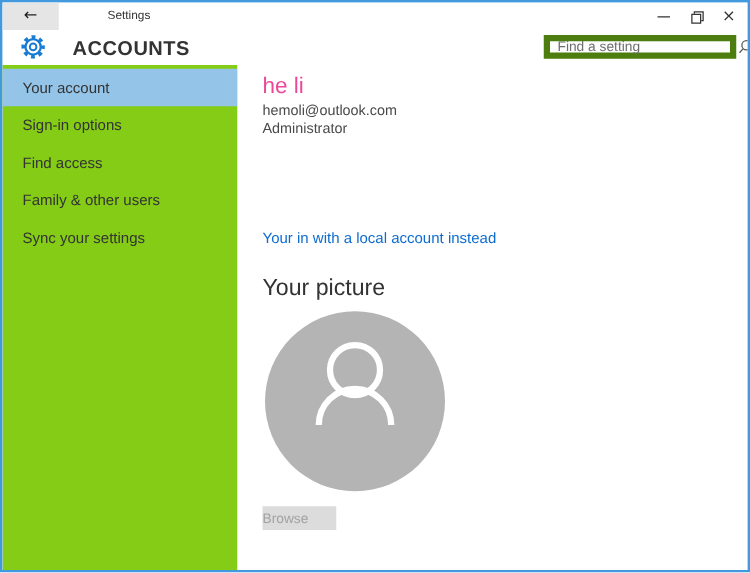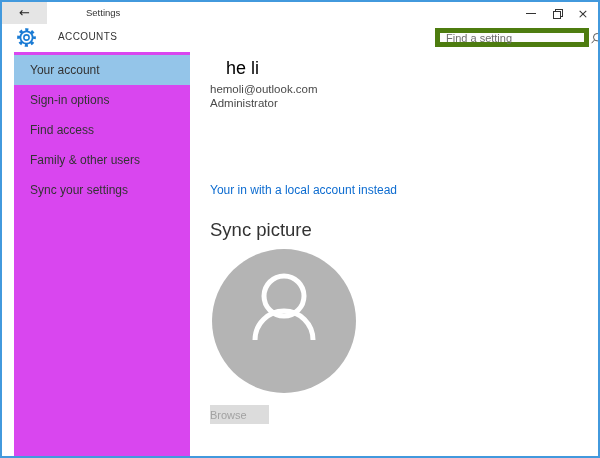--- a/index.html
+++ b/index.html
@@ -23,43 +23,43 @@
     display:flex;align-items:center;justify-content:center;padding:0;color:#333;
   }
   .min-bar{display:block;width:10px;height:1px;background:#333;}
   .restore-box{display:block;position:relative;width:9px;height:9px;}
   .restore-box::before{content:"";position:absolute;left:2px;top:0;width:6px;height:6px;border:1px solid #333;}
   .restore-box::after{content:"";position:absolute;left:0;top:2px;width:6px;height:6px;border:1px solid #333;background:#fff;}
   .close-glyph{font-size:13px;line-height:13px;font-family:"DejaVu Sans",sans-serif;}
   
   .header{position:absolute;top:22px;left:0;right:0;height:28px;background:#fff;}
   .gear{position:absolute;left:14px;top:3px;width:21px;height:21px;}
-  .page-title{position:absolute;left:56px;top:7px;margin:0;font-size:10px;font-weight:400;letter-spacing:.4px;color:#333;}
+  .page-title{position:absolute;left:56px;top:7px;margin:0;font-size:16px;font-weight:700;letter-spacing:.4px;color:#333;}
   .searchbox{
     position:absolute;left:433px;top:4px;width:154px;height:19px;
     border:5px solid #4d7c0f;background:#fdfdfd;display:flex;align-items:center;
   }
   .searchbox input{
     flex:1;border:none;outline:none;background:transparent;height:15px;
     font-size:11px;padding:0 2px 0 6px;color:#333;
     font-family:"Liberation Sans","DejaVu Sans",sans-serif;
   }
   .searchbox input::placeholder{color:#6e6e6e;opacity:1;}
   .search-icon{width:13px;height:13px;margin-right:3px;flex:0 0 auto;}
   
-  .sidebar{position:absolute;left:0;top:50px;bottom:0;width:188px;background:#d946ef;padding-top:3px;margin-left:12px;}
+  .sidebar{position:absolute;left:0;top:50px;bottom:0;width:188px;background:#84cc16;padding-top:3px;}
   .side-item{
     height:30px;line-height:30px;padding-left:16px;font-size:12px;color:#333;cursor:pointer;
     white-space:nowrap;
   }
   .side-item.selected{background:#94c5e9;}
   
   .content{position:absolute;left:188px;top:50px;right:0;bottom:0;background:#fff;}
   .content .abs{position:absolute;margin:0;}
-  .acct-name{left:36px;top:6px;font-size:18px;font-weight:400;color:#000000;line-height:20px;}
+  .acct-name{left:20px;top:6px;font-size:18px;font-weight:400;color:#ec4899;line-height:20px;}
   .acct-email{left:20px;top:31px;font-size:11.5px;color:#494949;line-height:13px;}
   .acct-role{left:20px;top:45px;font-size:11.5px;color:#494949;line-height:13px;}
   .acct-desc{left:20px;top:65px;width:288px;font-size:12px;line-height:15px;color:#404040;}
   .link{font-size:12px;color:#0d6cd0;text-decoration:none;cursor:pointer;line-height:14px;}
   .manage-link{left:20px;top:97px;}
   .local-link{left:20px;top:131px;}
   .pic-heading{left:20px;top:167px;font-size:18.5px;font-weight:400;color:#333;line-height:22px;}
   .avatar{
     left:22px;top:197px;width:144px;height:144px;border-radius:50%;
     background:#b4b4b4;display:flex;align-items:center;justify-content:center;
@@ -120,21 +120,21 @@
     <div class="side-item">Family &amp; other users</div>
     <div class="side-item">Sync your settings</div>
   </nav>
 
   <main class="content">
     <h2 class="abs acct-name">he li</h2>
     <div class="abs acct-email">hemoli@outlook.com</div>
     <div class="abs acct-role">Administrator</div>
     <a class="abs link local-link">Your in with a local account instead</a>
 
-    <h2 class="abs pic-heading">Sync picture</h2>
+    <h2 class="abs pic-heading">Your picture</h2>
     <div class="abs avatar">
       <span>
         <svg width="120" height="120" viewBox="0 0 120 120">
           <circle cx="60" cy="37" r="20" fill="none" stroke="#ffffff" stroke-width="5"></circle>
           <path d="M 31 81 A 29 29 0 0 1 89 81" fill="none" stroke="#ffffff" stroke-width="5"></path>
         </svg>
       </span>
     </div>
     <button class="abs browse-btn">Browse</button>
   </main>

